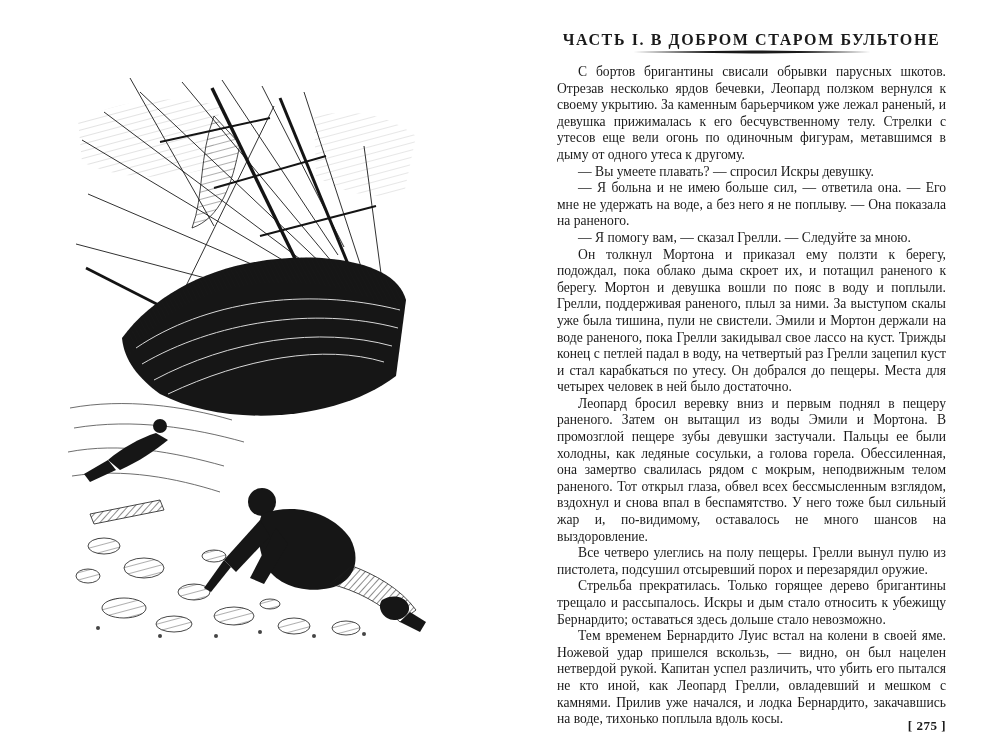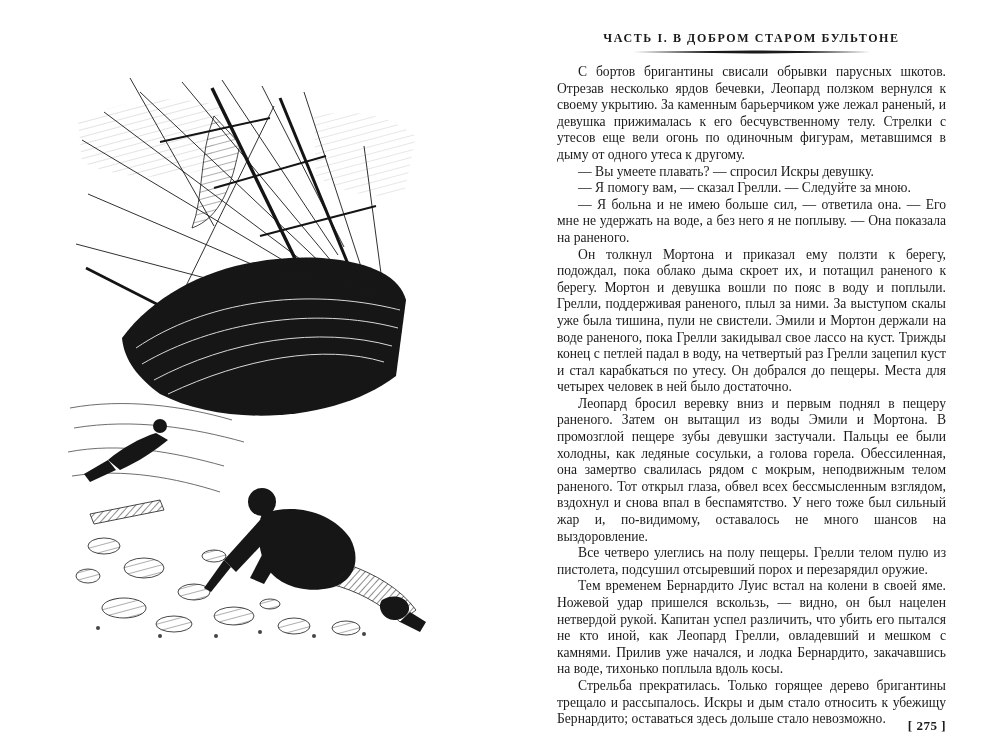--- a/index.html
+++ b/index.html
@@ -30,21 +30,21 @@
   .right-page {
     position: absolute;
     left: 557px; top: 0;
     width: 389px; height: 751px;
   }
   .running-head {
     position: absolute;
     top: 31px; left: 0;
     width: 100%;
     text-align: center;
-    font-size: 12px;
+    font-size: 16px;
     font-weight: bold;
     letter-spacing: 1.6px;
     white-space: nowrap;
   }
   .head-rule {
     position: absolute;
     top: 49px;
     left: 50%;
     transform: translateX(-50%);
     line-height: 0;
@@ -186,25 +186,25 @@
     <div class="running-head">ЧАСТЬ I. В ДОБРОМ СТАРОМ БУЛЬТОНЕ</div>
     <div class="head-rule">
       <svg width="237" height="4" viewBox="0 0 237 4" aria-hidden="true">
         <polygon points="0,2 118.5,0.4 237,2 118.5,3.6" fill="#1a1a1a"></polygon>
       </svg>
     </div>
 
     <div class="body-text">
       <p>С бортов бригантины свисали обрывки парусных шкотов. Отрезав несколько ярдов бечевки, Леопард ползком вернулся к своему укрытию. За каменным барьерчиком уже лежал раненый, и девушка прижималась к его бесчувственному телу. Стрелки с утесов еще вели огонь по одиночным фигурам, метавшимся в дыму от одного утеса к другому.</p>
       <p>— Вы умеете плавать? — спросил Искры девушку.</p>
+      <p>— Я больна и не имею больше сил, — ответила она. — Его мне не удержать на воде, а без него я не поплыву. — Она показала на раненого.</p>
       <p>— Я помогу вам, — сказал Грелли. — Следуйте за мною.</p>
-      <p>— Я больна и не имею больше сил, — ответила она. — Его мне не удержать на воде, а без него я не поплыву. — Она показала на раненого.</p>
       <p>Он толкнул Мортона и приказал ему ползти к берегу, подождал, пока облако дыма скроет их, и потащил раненого к берегу. Мортон и девушка вошли по пояс в воду и поплыли. Грелли, поддерживая раненого, плыл за ними. За выступом скалы уже была тишина, пули не свистели. Эмили и Мортон держали на воде раненого, пока Грелли закидывал свое лассо на куст. Трижды конец с петлей падал в воду, на четвертый раз Грелли зацепил куст и стал карабкаться по утесу. Он добрался до пещеры. Места для четырех человек в ней было достаточно.</p>
       <p>Леопард бросил веревку вниз и первым поднял в пещеру раненого. Затем он вытащил из воды Эмили и Мортона. В промозглой пещере зубы девушки застучали. Пальцы ее были холодны, как ледяные сосульки, а голова горела. Обессиленная, она замертво свалилась рядом с мокрым, неподвижным телом раненого. Тот открыл глаза, обвел всех бессмысленным взглядом, вздохнул и снова впал в беспамятство. У него тоже был сильный жар и, по-видимому, оставалось не много шансов на выздоровление.</p>
-      <p>Все четверо улеглись на полу пещеры. Грелли телом пулю из пистолета, подсушил отсыревший порох и перезарядил оружие.</p>
+      <p>Все четверо улеглись на полу пещеры. Грелли вынул пулю из пистолета, подсушил отсыревший порох и перезарядил оружие.</p>
+      <p>Стрельба прекратилась. Только горящее дерево бригантины трещало и рассыпалось. Искры и дым стало относить к убежищу Бернардито; оставаться здесь дольше стало невозможно.</p>
       <p>Тем временем Бернардито Луис встал на колени в своей яме. Ножевой удар пришелся вскользь, — видно, он был нацелен нетвердой рукой. Капитан успел различить, что убить его пытался не кто иной, как Леопард Грелли, овладевший и мешком с камнями. Прилив уже начался, и лодка Бернардито, закачавшись на воде, тихонько поплыла вдоль косы.</p>
-      <p>Стрельба прекратилась. Только горящее дерево бригантины трещало и рассыпалось. Искры и дым стало относить к убежищу Бернардито; оставаться здесь дольше стало невозможно.</p>
     </div>
 
     <div class="page-number">[ 275 ]</div>
   </div>
 
 </div>
 
 </body></html>

